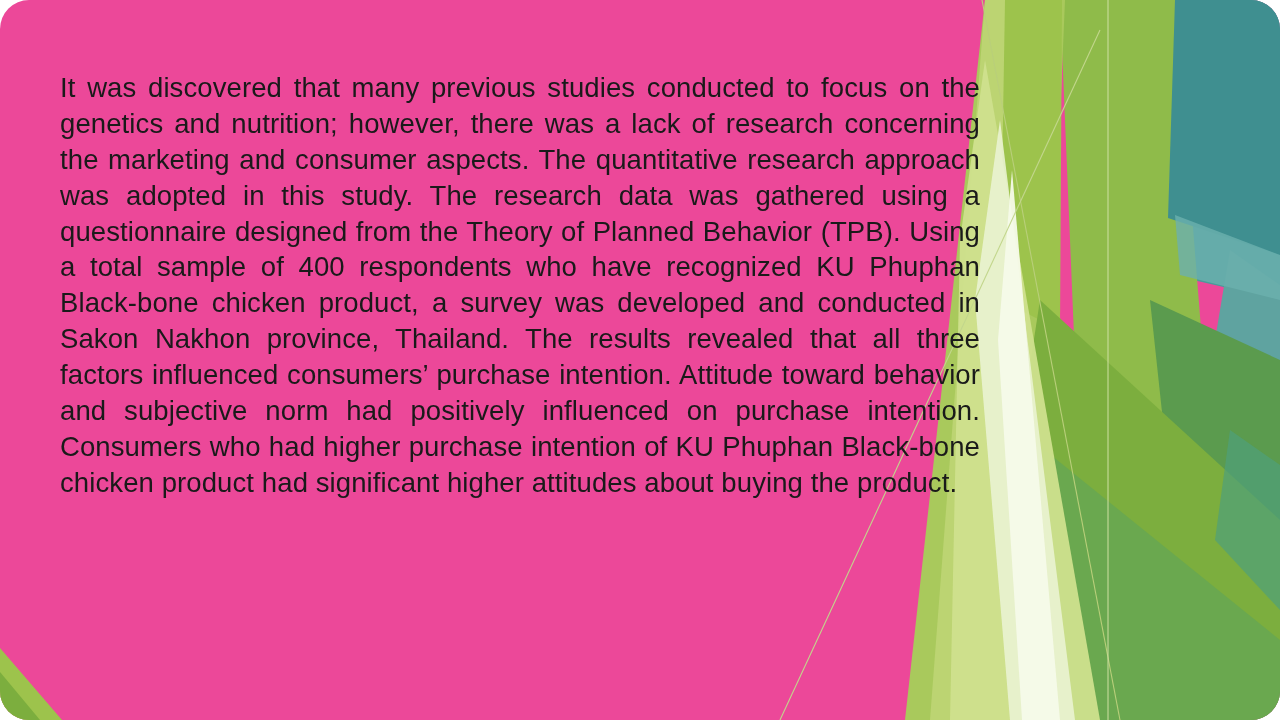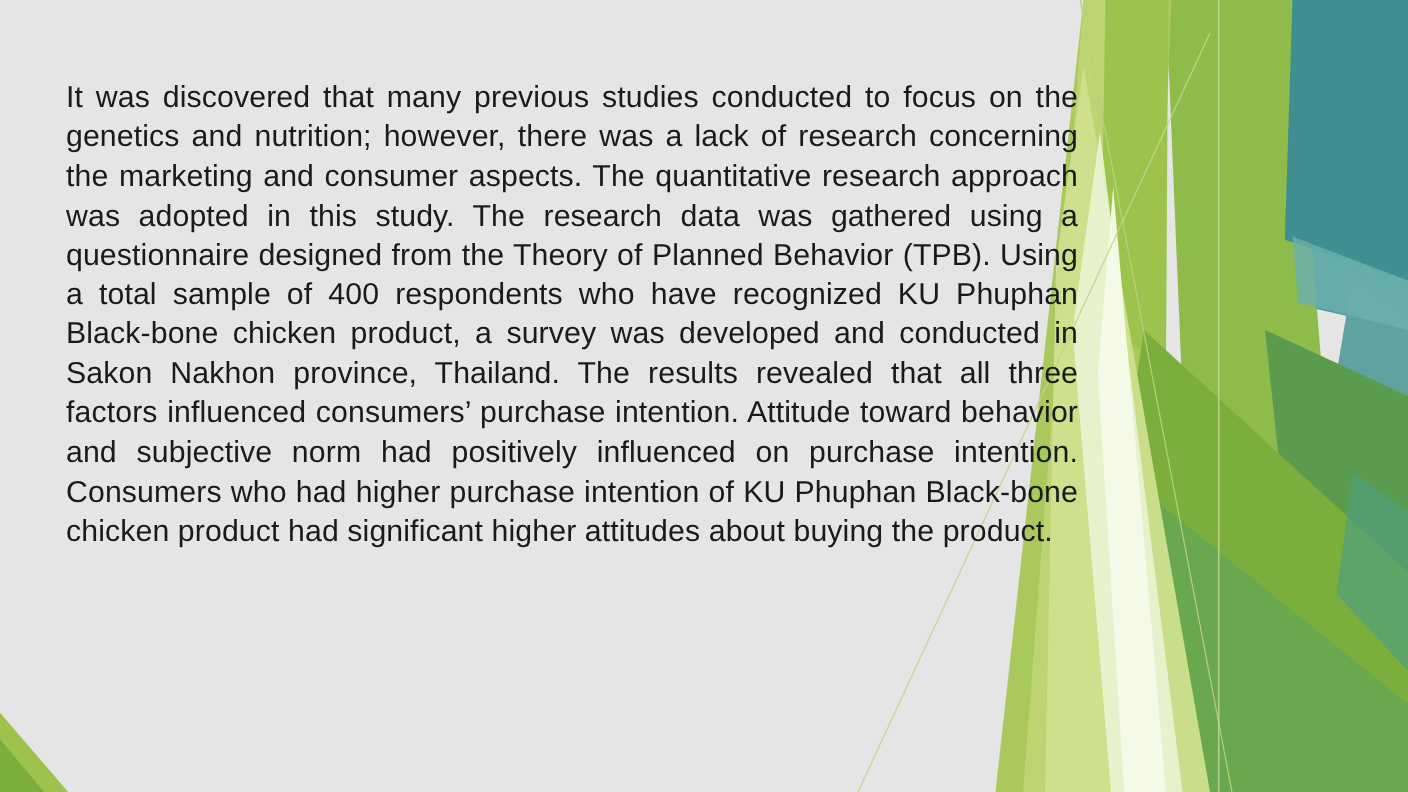--- a/index.html
+++ b/index.html
@@ -10,22 +10,23 @@
     width: 1280px;
     height: 720px;
     background: #ffffff;
     font-family: "Liberation Sans", sans-serif;
     overflow: hidden;
   }
   .slide {
     position: relative;
     width: 1280px;
     height: 720px;
-    background: #e5e5e5;
+    background: #ec4899;
     overflow: hidden;
+    border-radius: 29px;
   }
   .deco {
     position: absolute;
     inset: 0;
     width: 1280px;
     height: 720px;
     pointer-events: none;
   }
   .body-text {
     position: absolute;

